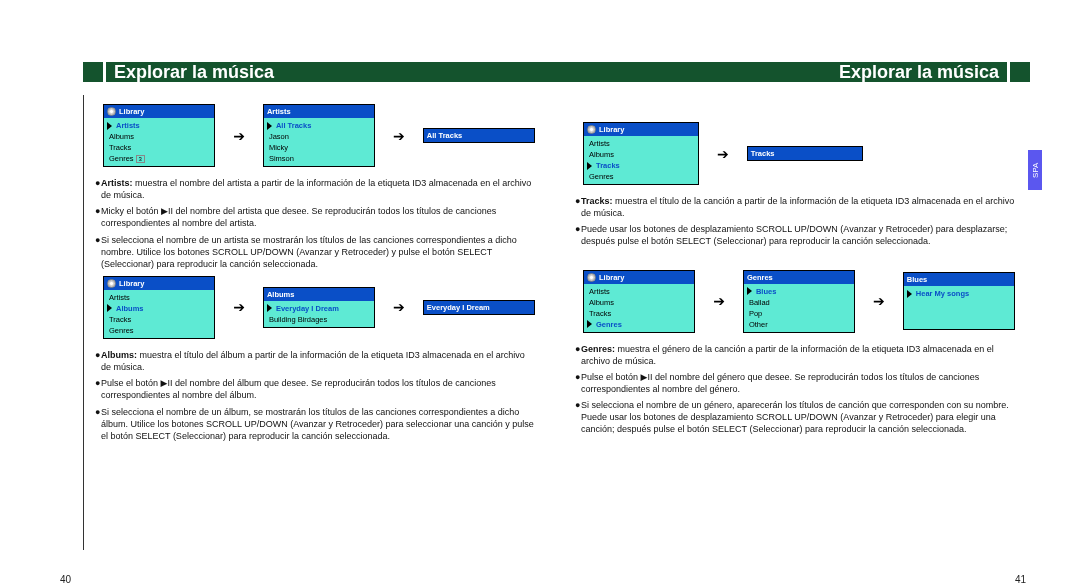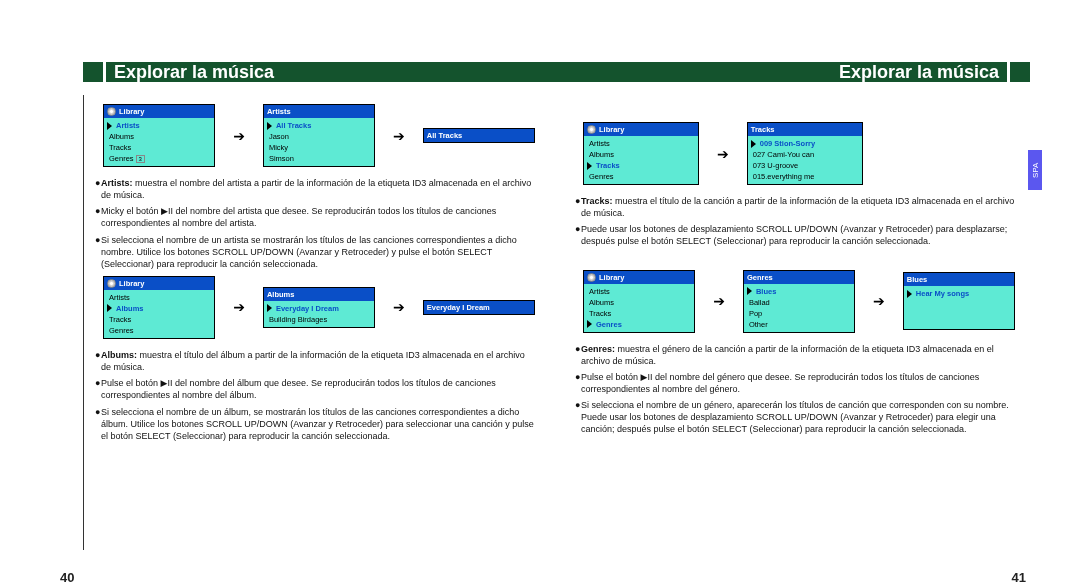--- a/index.html
+++ b/index.html
@@ -27,21 +27,21 @@
   .scr-item { padding: 1px 2px; color: #000; }
   .scr-item.sel { color: #0a4fc7; font-weight: bold; }
   .arrow { font-size: 14px; color: #000; }
   .ptr-row { display:flex; align-items:center; }
   .ptr { width:0;height:0;border-top:4px solid transparent;border-bottom:4px solid transparent;border-left:5px solid #000; margin-right:2px;}
   .bullets { font-size: 9px; color: #111; line-height: 1.35; }
   .bullets .b { display: flex; margin-bottom: 4px; }
   .bullets .dot { width: 6px; flex-shrink: 0; }
   .bullets .txt { flex: 1; }
   .bold { font-weight: bold; margin-top: 32px; }
-  .pagenum { position: absolute; bottom: 2px; font-size: 13px; color: #222; font-weight: bold; }
+  .pagenum { position: absolute; bottom: 2px; font-size: 10px; color: #222; }
   .pagenum.left { left: 60px; }
   .pagenum.right { right: 54px; margin-top: 15px; }
   .tiny-box { display:inline-block; border:1px solid #888; font-size:6px; padding:0 2px; margin:0 2px; }
 </style>
 </head>
 <body>
 <div class="canvas">
 
 <div class="page-frame"></div>
 <div class="vline-left"></div>
@@ -187,29 +187,20 @@
               <span class="scr-item sel">Tracks</span>
             </div>
         <div class="scr-item">Genres</div>
       </div>
     </div>
     <div class="arrow">➔</div>
     <div class="screen">
       <div class="screen-title">
             <span>Tracks</span>
           </div>
-      <div class="screen-body">
-        <div class="ptr-row">
-              <span class="ptr"></span>
-              <span class="scr-item sel">009 Stion-Sorry</span>
-            </div>
-        <div class="scr-item">027 Cami-You can</div>
-        <div class="scr-item">073 U-groove</div>
-        <div class="scr-item">015.everything me</div>
-      </div>
     </div>
   </div>
 
   <div class="bullets">
     <div class="b">
           <span class="dot">●</span>
           <span class="txt"><span class="bold">Tracks:</span><span> muestra el título de la canción a partir de la información de la etiqueta ID3 almacenada en el archivo de música.</span></span>
         </div>
     <div class="b">
           <span class="dot">●</span>

